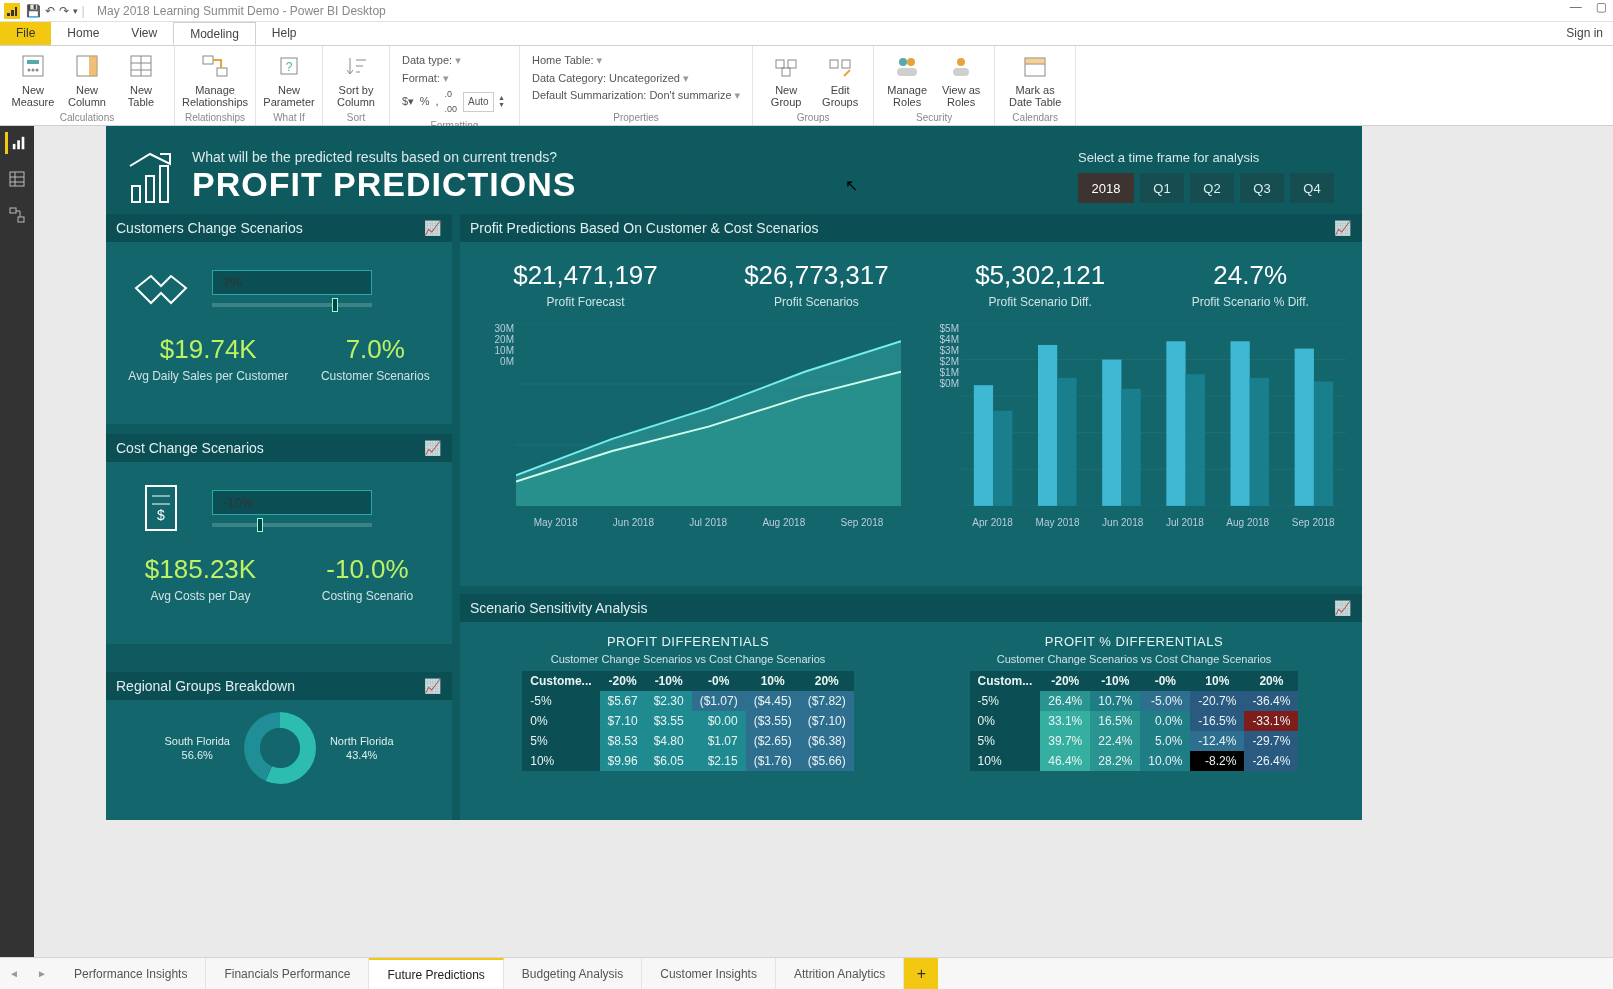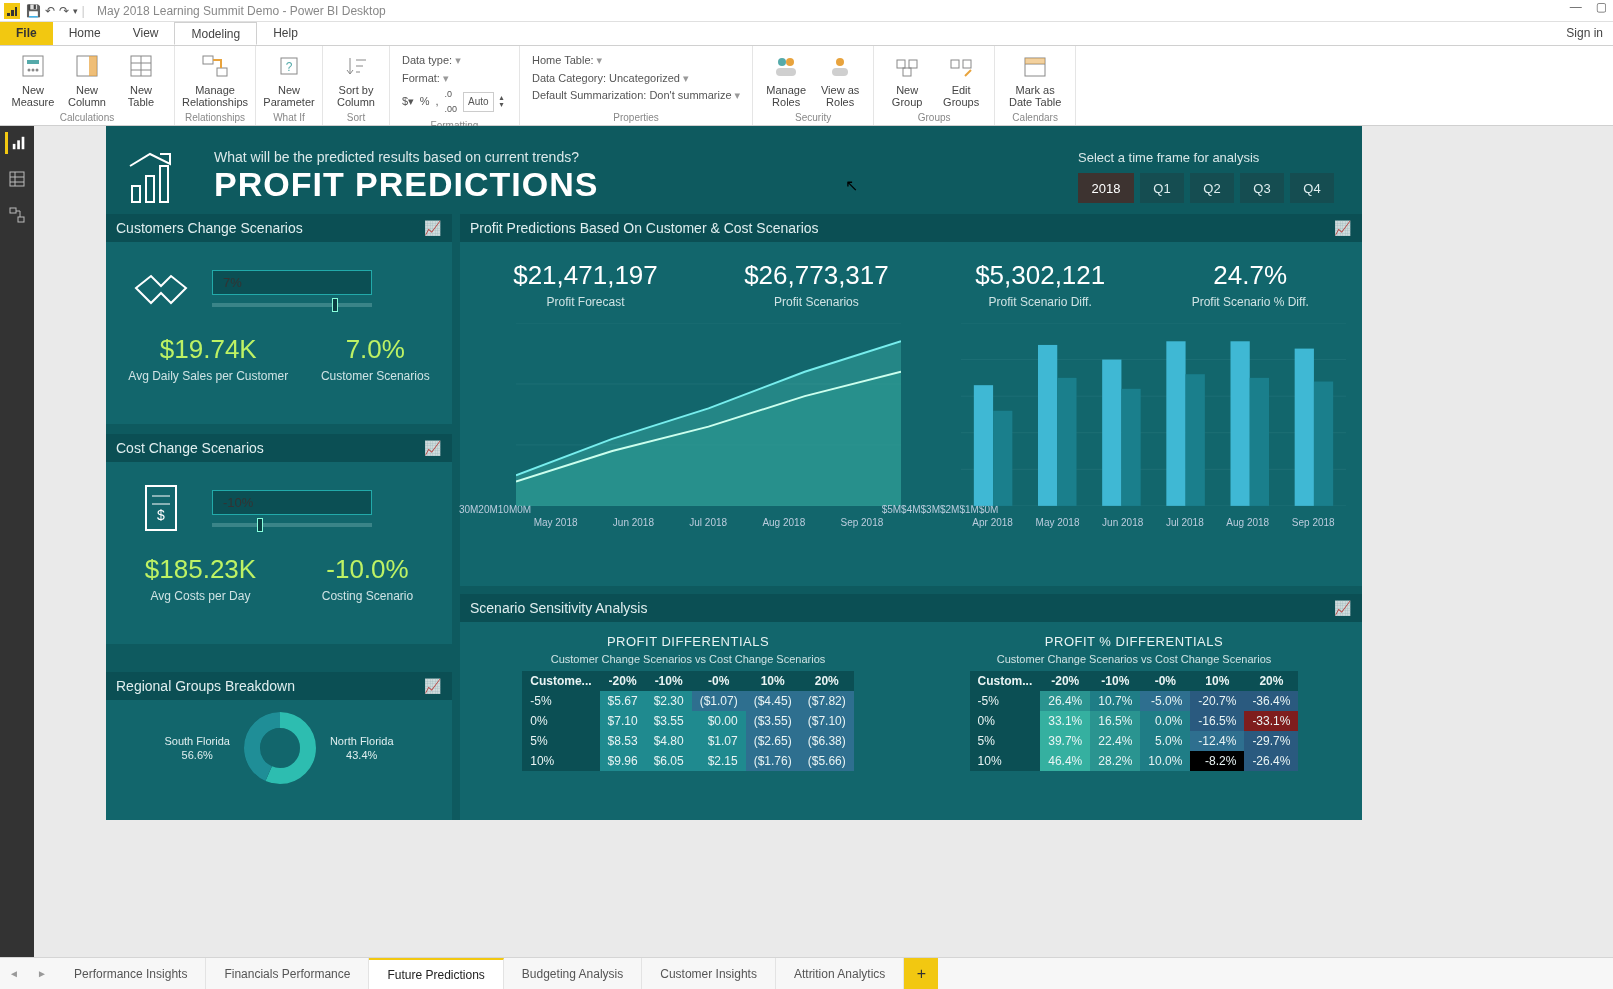--- a/index.html
+++ b/index.html
@@ -10,21 +10,21 @@
   .titlebar .tb-icon { width: 16px; height: 16px; background: #f2c811; margin-right: 6px; position:relative;}
   .titlebar .tb-icon::after{content:"";position:absolute;inset:3px;background:linear-gradient(to top,#333 30%, transparent 30%),linear-gradient(to top,#333 60%, transparent 60%),linear-gradient(to top,#333 90%, transparent 90%);background-size:3px 100%;background-repeat:no-repeat;background-position:0 0, 4px 0, 8px 0;}
   .qat { display:flex; gap:4px; align-items:center;}
   .qat span { font-size:12px; color:#555; cursor:pointer;}
   .titletext { color:#888; font-size:12px; margin-left: 8px;}
   .win-controls { position:absolute; right:6px; top:0; display:flex; gap:14px; color:#666; font-size:12px;}
 
   
   .menutabs { height: 24px; background:#fff; display:flex; align-items:stretch; border-bottom:1px solid #d0d0d0;}
   .menutabs .tab { padding: 4px 16px; font-size:12px; color:#444; cursor:pointer;}
-  .menutabs .tab.file { background:#f2c811; color:#333; font-weight:700;}
+  .menutabs .tab.file { background:#f2c811; color:#333; font-weight:400;}
   .menutabs .tab.active { border:1px solid #d0d0d0; border-bottom:1px solid #fff; background:#fff;}
 
   
   .ribbon { height: 80px; background:#fff; border-bottom:1px solid #d0d0d0; display:flex;}
   .rgroup { border-right:1px solid #e5e5e5; padding: 4px 8px 2px 8px; display:flex; flex-direction:column; justify-content:space-between;}
   .rgroup .items { display:flex; gap:4px; align-items:flex-start;}
   .rbtn { display:flex; flex-direction:column; align-items:center; width:50px; font-size:11px; color:#444; text-align:center; line-height:1.1; cursor:pointer;}
   .rbtn.wide{width:64px;}
   .rbtn .ricon { width:32px; height:32px; margin-bottom:2px; position:relative;}
   .rgroup .glabel { font-size:10px; color:#888; text-align:center; padding-top:2px;}
@@ -39,21 +39,21 @@
   .leftrail .lr.active{ color:#fff; border-left:3px solid #f2c811; margin-left:-3px; padding-left:3px;}
 
   
   .canvas { position:absolute; left:34px; right:0; top:126px; bottom:32px; background:#eaeaea; padding:0; overflow:hidden;}
 
   
   .dash { position:absolute; left:72px; top:0; width:1256px; height:694px; background:#0e5a5f;}
 
   .dash-header{position:absolute;left:14px;top:10px;right:14px;height:80px;display:flex;align-items:center;}
   .dash-header .logo{width:70px;height:60px;color:#fff;}
-  .dash-header .htxt{margin-left:24px;}
+  .dash-header .htxt{margin-left:2px;}
   .dash-header .subtitle{font-size:14px;color:#dce9ea;}
   .dash-header .title{font-size:34px;font-weight:700;color:#fff;letter-spacing:1px;}
   .tf{position:absolute;right:14px;top:14px;text-align:left;}
   .tf .tflabel{font-size:13px;color:#d7e6e7;margin-bottom:8px;}
   .tf .tfbtns{display:flex;gap:6px;}
   .tf .tbtn{background:#154d51;color:#dfeeef;width:44px;height:30px;display:flex;align-items:center;justify-content:center;font-size:13px;cursor:pointer;}
   .tf .tbtn.sel{background:#3d3330;color:#fff;width:56px;}
 
   .panel{position:absolute;background:#12666c;}
   .panel .ptitle{background:#0b4f54;padding:6px 10px;font-size:14px;color:#e0eeef;display:flex;justify-content:space-between;align-items:center;}
@@ -74,21 +74,21 @@
   .metric-row .mval{font-size:26px;color:#bef264;font-weight:400;}
   .metric-row .mlbl{font-size:12px;color:#cfe3e4;margin-top:4px;}
 
   
   .kpirow{display:flex;justify-content:space-around;padding:18px 10px 4px 10px;text-align:center;}
   .kpirow .kval{font-size:26px;color:#fff;}
   .kpirow .klbl{font-size:12px;color:#cfe3e4;margin-top:4px;}
 
   .chartpair{display:flex;gap:20px;padding:10px 16px 10px 16px;}
   .chartbox{flex:1;height:210px;position:relative;}
-  .chartbox .ylabels{position:absolute;left:0;top:0;bottom:18px;width:38px;display:flex;flex-direction:row;justify-content:center;align-items:flex-end;font-size:10px;color:#bcd;}
+  .chartbox .ylabels{position:absolute;left:0;top:0;bottom:18px;width:38px;display:flex;flex-direction:column;justify-content:flex-start;align-items:flex-end;font-size:10px;color:#bcd;}
   .chartbox svg{position:absolute;left:40px;right:0;top:0;bottom:18px;}
   .chartbox .xlabels{position:absolute;left:40px;right:0;bottom:0;height:16px;display:flex;justify-content:space-around;font-size:10px;color:#bcd;}
 
   
   .sensbody{display:flex;gap:30px;padding:6px 20px;}
   .senscol{flex:1;text-align:center;}
   .senscol .sh1{font-size:13px;color:#e8f3f3;margin:6px 0 4px 0;letter-spacing:.5px;}
   .senscol .sh2{font-size:11px;color:#cfe3e4;margin-bottom:6px;}
   table.matrix{border-collapse:collapse;margin:0 auto;font-size:12px;}
   table.matrix th, table.matrix td{padding:3px 8px;color:#eaf4f4;border:none;}
@@ -234,57 +234,57 @@
       <div class="drop">Data Category: Uncategorized</div>
       <div class="drop">Default Summarization: Don't summarize</div>
     </div>
     <div class="glabel">Properties</div>
   </div>
 
   <div class="rgroup">
     <div class="items">
       <div class="rbtn">
           <div class="ricon"><svg viewBox="0 0 32 32">
+              <rect x="6" y="10" width="8" height="8" fill="none" stroke="#888"></rect>
+              <rect x="18" y="10" width="8" height="8" fill="none" stroke="#888"></rect>
+              <rect x="12" y="18" width="8" height="8" fill="none" stroke="#888"></rect>
+            </svg></div>
+          <span>New Group</span>
+        </div>
+      <div class="rbtn">
+          <div class="ricon"><svg viewBox="0 0 32 32">
+              <rect x="6" y="10" width="8" height="8" fill="none" stroke="#888"></rect>
+              <rect x="18" y="10" width="8" height="8" fill="none" stroke="#888"></rect>
+              <path d="M20 26l6-6" stroke="#e8a33d" stroke-width="2"></path>
+            </svg></div>
+          <span>Edit Groups</span>
+        </div>
+    </div>
+    <div class="glabel">Groups</div>
+  </div>
+
+  <div class="rgroup">
+    <div class="items">
+      <div class="rbtn">
+          <div class="ricon"><svg viewBox="0 0 32 32">
               <circle cx="12" cy="12" r="4" fill="#5aa"></circle>
               <circle cx="20" cy="12" r="4" fill="#e8a33d"></circle>
               <rect x="6" y="18" width="20" height="8" rx="4" fill="#888" opacity=".4"></rect>
             </svg></div>
           <span>Manage Roles</span>
         </div>
       <div class="rbtn">
           <div class="ricon"><svg viewBox="0 0 32 32">
               <circle cx="16" cy="12" r="4" fill="#e8a33d"></circle>
               <rect x="8" y="18" width="16" height="8" rx="4" fill="#888" opacity=".4"></rect>
             </svg></div>
           <span>View as Roles</span>
         </div>
     </div>
     <div class="glabel">Security</div>
-  </div>
-
-  <div class="rgroup">
-    <div class="items">
-      <div class="rbtn">
-          <div class="ricon"><svg viewBox="0 0 32 32">
-              <rect x="6" y="10" width="8" height="8" fill="none" stroke="#888"></rect>
-              <rect x="18" y="10" width="8" height="8" fill="none" stroke="#888"></rect>
-              <rect x="12" y="18" width="8" height="8" fill="none" stroke="#888"></rect>
-            </svg></div>
-          <span>New Group</span>
-        </div>
-      <div class="rbtn">
-          <div class="ricon"><svg viewBox="0 0 32 32">
-              <rect x="6" y="10" width="8" height="8" fill="none" stroke="#888"></rect>
-              <rect x="18" y="10" width="8" height="8" fill="none" stroke="#888"></rect>
-              <path d="M20 26l6-6" stroke="#e8a33d" stroke-width="2"></path>
-            </svg></div>
-          <span>Edit Groups</span>
-        </div>
-    </div>
-    <div class="glabel">Groups</div>
   </div>
 
   <div class="rgroup">
     <div class="items">
       <div class="rbtn wide">
           <div class="ricon"><svg viewBox="0 0 32 32">
               <rect x="6" y="8" width="20" height="18" fill="none" stroke="#888"></rect>
               <line x1="6" y1="14" x2="26" y2="14" stroke="#888"></line>
               <rect x="6" y="8" width="20" height="6" fill="#e8a33d" opacity=".5"></rect>
             </svg></div>

